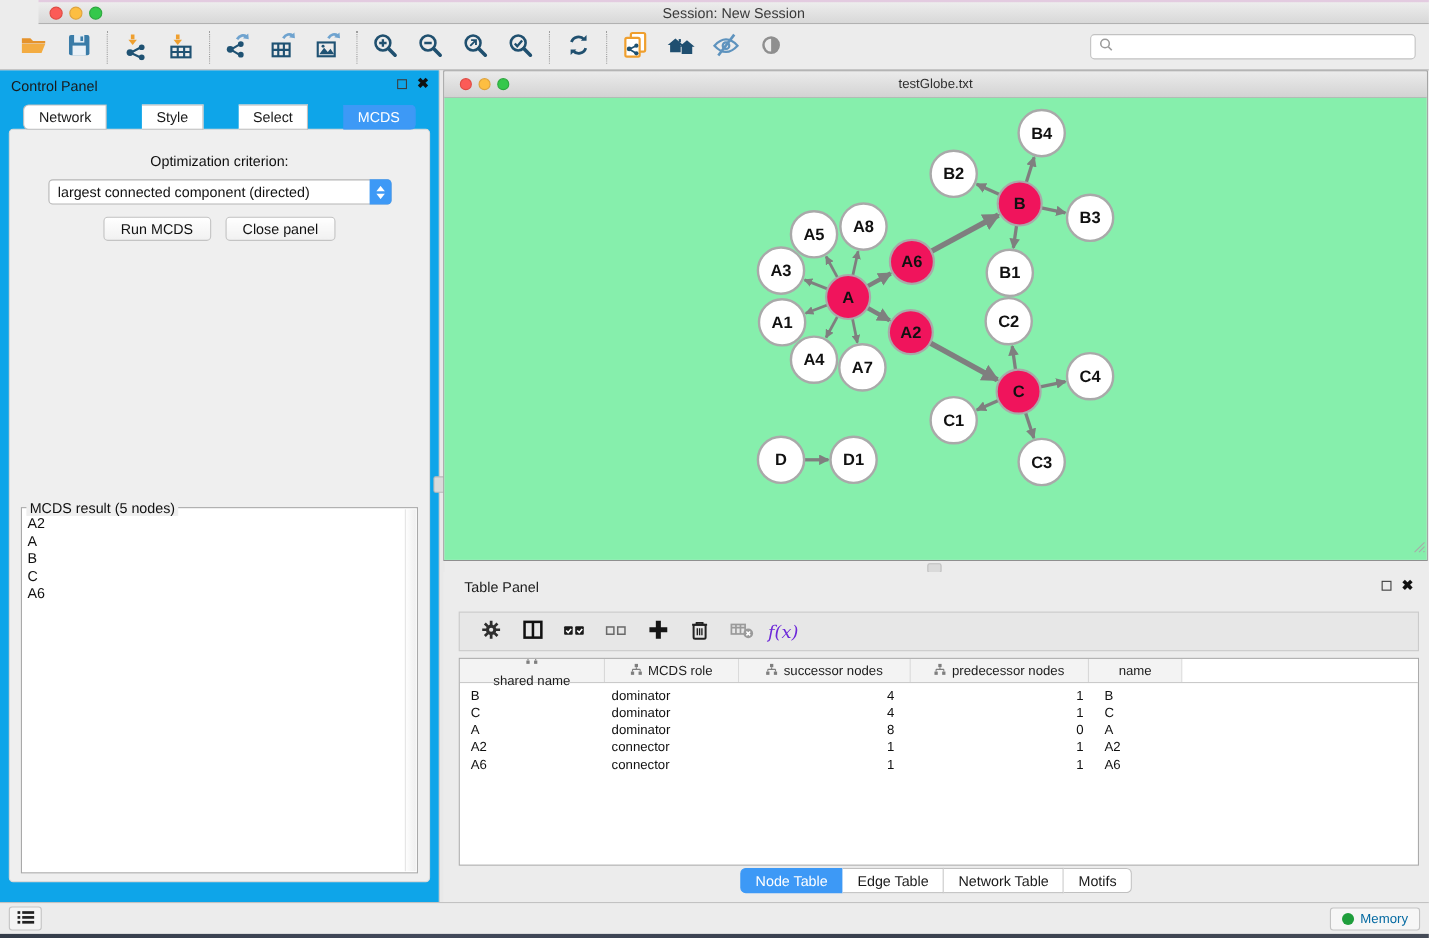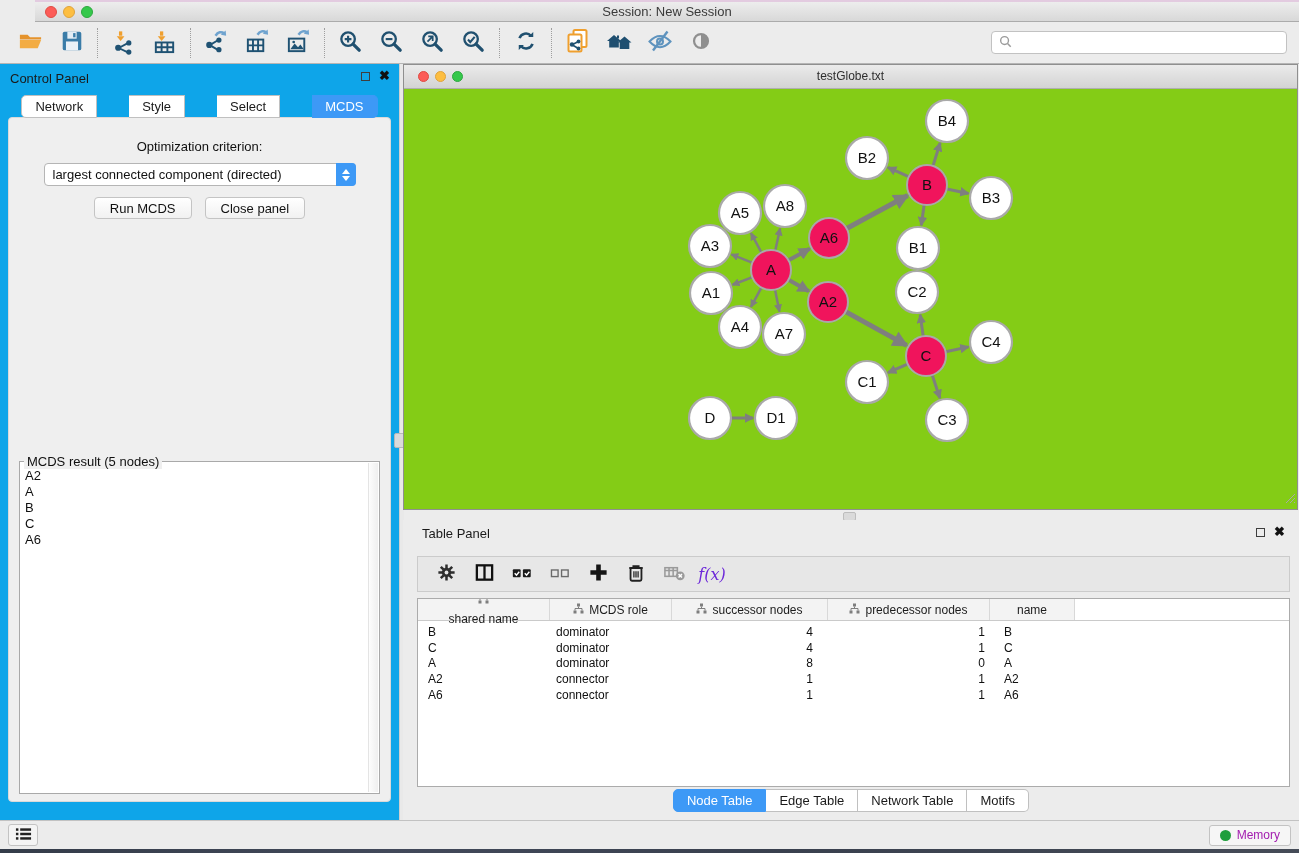--- a/index.html
+++ b/index.html
@@ -54,21 +54,21 @@
   .v-divider{position:absolute;left:399px;top:64px;width:4px;bottom:33px;background:#E9E9E9;border-left:1px solid #CFCFCF;}
   .v-handle{position:absolute;left:-6px;top:369px;width:10px;height:13px;background:#DADADA;border:1px solid #B9B9B9;border-radius:2px;}
   .h-divider{position:absolute;left:403px;right:0;top:510px;height:10px;}
   .h-handle{position:absolute;left:440px;top:2px;width:11px;height:7px;background:#DADADA;border:1px solid #BDBDBD;border-radius:2px;}
   
   .network-window{position:absolute;left:403px;top:64px;right:1px;height:446px;border:1px solid #8F8F8F;
                   background:#fff;box-sizing:border-box;}
   .nw-titlebar{height:23px;background:linear-gradient(#EBEBEB,#D3D3D3);border-bottom:1px solid #AFAFAF;position:relative;}
   .nw-tl{position:absolute;top:6px;width:11px;height:11px;border-radius:50%;box-sizing:border-box;}
   .nw-title{text-align:center;font-size:12px;line-height:23px;color:#2E2E2E;}
-  .nw-canvas{position:absolute;top:24px;left:0;right:0;bottom:0;overflow:hidden;background:#84cc16;}
+  .nw-canvas{position:absolute;top:24px;left:0;right:0;bottom:0;overflow:hidden;background:#86efac;font-weight:bold;}
   .nw-canvas svg{display:block;}
   .grip{position:absolute;right:1px;bottom:1px;}
   
   .table-panel{position:absolute;left:403px;top:520px;right:0;bottom:33px;background:#ECECEC;}
   .tp-head{height:26px;position:relative;}
   .tp-title{position:absolute;left:19px;top:6px;font-size:13px;color:#1A1A1A;}
   .tp-icons{position:absolute;right:14px;top:7px;display:flex;gap:9px;align-items:center;}
   .tp-toolbar{position:absolute;left:14px;right:9px;top:36px;height:36px;background:#E7E7E7;border:1px solid #CBCBCB;
               display:flex;align-items:center;padding-left:9px;box-sizing:border-box;}
   .tp-btn{width:38px;height:30px;display:flex;align-items:center;justify-content:center;background:none;border:none;padding:0;}
@@ -87,21 +87,21 @@
   .td.c2{text-align:right;padding-right:15px;}
   .td.c3{text-align:right;padding-right:5px;}
   .td.c4{padding-left:14px;}
   .tp-tabs{position:absolute;left:0;right:0;top:269px;display:flex;justify-content:center;}
   
   .footer{position:absolute;left:0;right:0;bottom:4px;height:29px;background:#ECECEC;border-top:1px solid #C2C2C2;
           display:flex;align-items:center;padding:0 8px;box-sizing:border-box;}
   .list-btn{width:30px;height:22px;border:1px solid #C3C3C3;border-radius:3px;background:#F4F4F4;
             display:flex;align-items:center;justify-content:center;padding:0;}
   .memory-btn{margin-left:auto;height:21px;border:1px solid #C3C3C3;border-radius:3px;background:#F6F6F6;
-              display:flex;align-items:center;gap:6px;padding:0 10px;font-size:12px;color:#a21caf;font-family:inherit;}
+              display:flex;align-items:center;gap:6px;padding:0 10px;font-size:12px;color:#0369a1;font-family:inherit;}
   .mem-dot{width:11px;height:11px;border-radius:50%;background:#1F9E3C;}
   .wallpaper{position:absolute;left:0;right:0;bottom:0;height:4px;
              background:linear-gradient(90deg,#343C49,#42495A 30%,#39404E 60%,#454B57);}
 </style>
 </head>
 <body>
 
 <div class="screen">
 
   <div class="titlebar">

